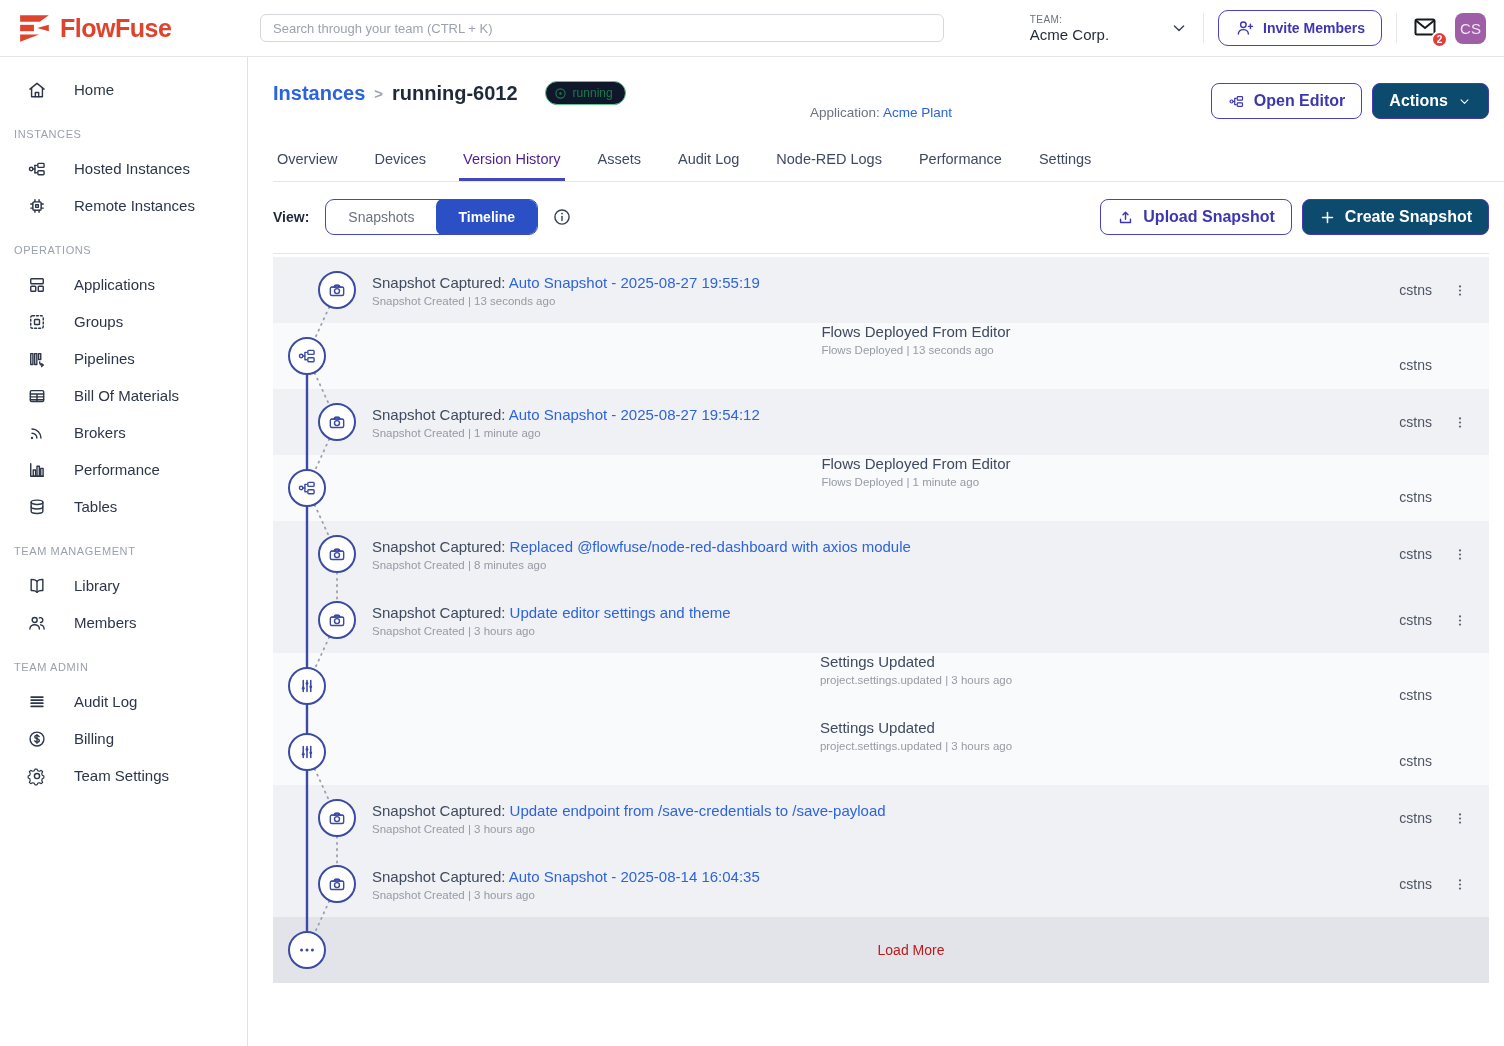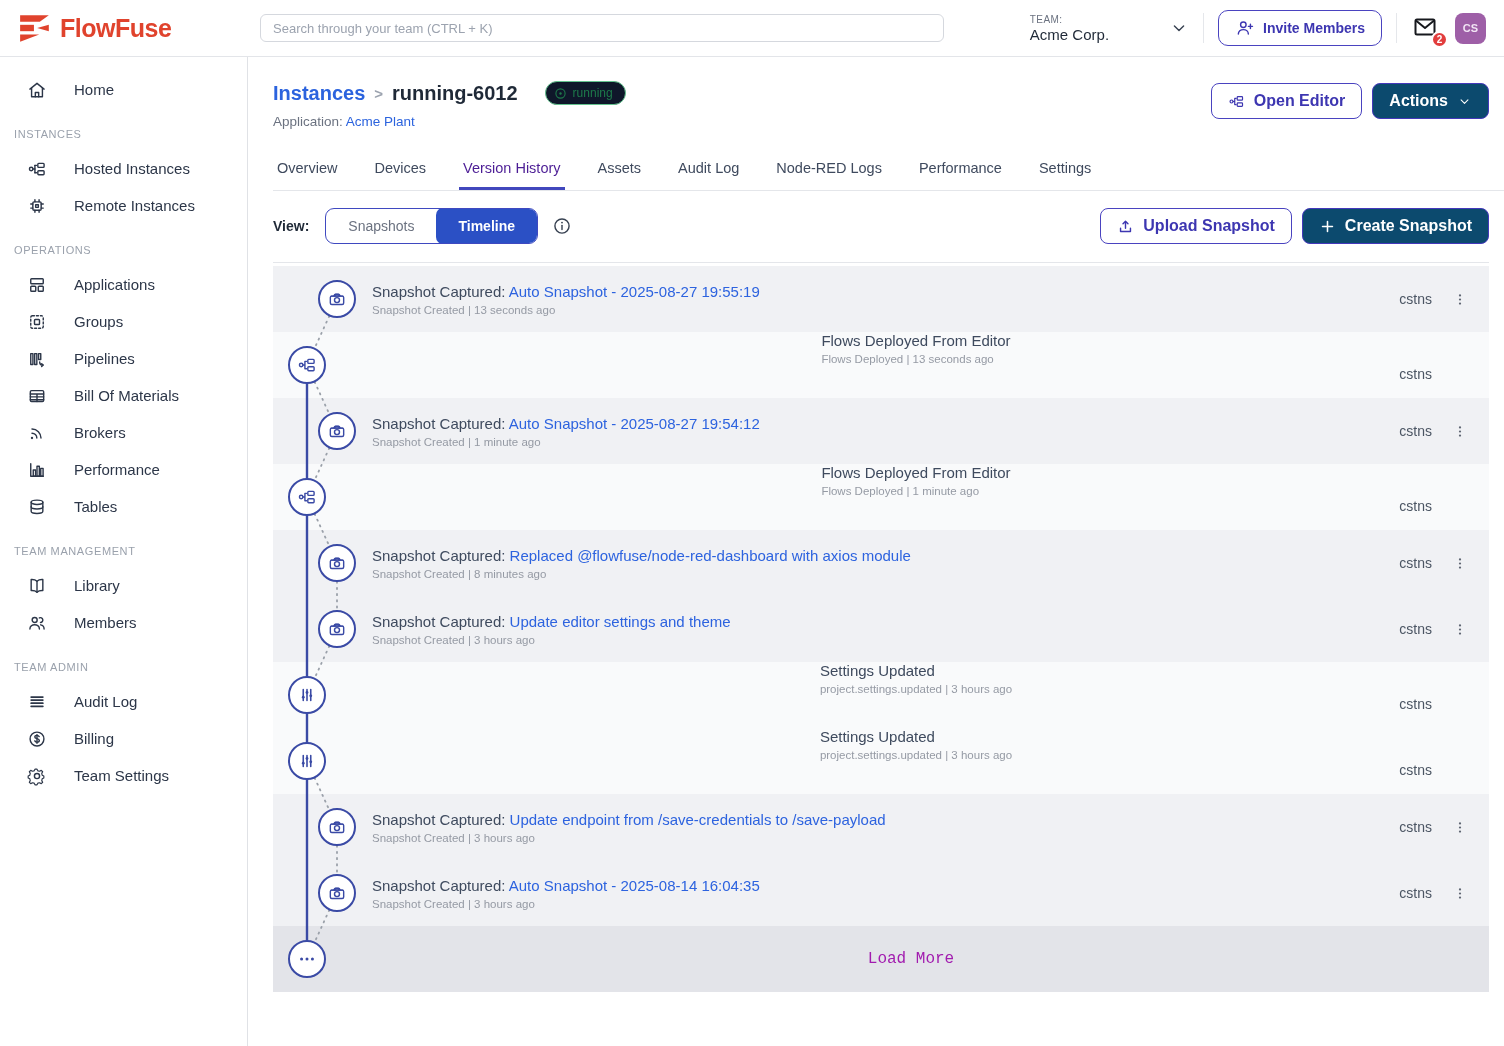--- a/index.html
+++ b/index.html
@@ -22,21 +22,21 @@
   .team-name { font-size:15px; color:#1f2937; margin-top:1px; }
   .vdiv { width:1px; height:30px; background:#e5e7eb; }
   .invite-btn { display:flex; align-items:center; gap:8px; height:36px; padding:0 16px;
     border:1.5px solid #4a43c0; border-radius:10px; background:#fff; color:#3d36b1;
     font-size:14px; font-weight:700; cursor:pointer; }
   .mail-wrap { position:relative; width:30px; height:26px; cursor:pointer; color:#16181d; }
   .mail-badge { position:absolute; right:-7px; bottom:-7px; width:17px; height:17px;
     border-radius:50%; background:#e23d3d; color:#fff; font-size:10px; font-weight:700;
     display:flex; align-items:center; justify-content:center; border:2px solid #fff; }
   .avatar { width:31px; height:31px; border-radius:8px; background:#9e5fa7; color:#f1e4f4;
-    font-size:11px; font-weight:700; display:flex; align-items:center; justify-content:center; cursor:pointer; }
+    font-size:15px; font-weight:400; display:flex; align-items:center; justify-content:center; cursor:pointer; }
 
   
   .sidebar { position:fixed; top:57px; left:0; bottom:0; width:248px; background:#fff;
     border-right:1px solid #e0e2e6; padding-top:14px; }
   .sb-section-label { font-size:11px; color:#9aa1ac; letter-spacing:.6px; padding:0 0 0 14px;
     margin:20px 0 10px 0; }
   .sb-item { display:flex; align-items:center; gap:27px; height:37px; padding-left:27px;
     font-size:15px; color:#2c3648; cursor:pointer; }
   .sb-icon { width:20px; height:20px; color:#2c3648; flex:0 0 20px; display:flex; }
   .sb-icon svg { width:20px; height:20px; }
@@ -45,21 +45,21 @@
   .main { position:absolute; top:57px; left:248px; width:1256px; }
   .page-head { padding:24px 15px 0 25px; position:relative; }
   .crumbs { display:flex; align-items:center; gap:9px; }
   .crumb-root { font-size:20px; font-weight:700; color:#2b63de; cursor:pointer; }
   .crumb-sep { font-size:15px; color:#9ca3af; font-weight:700; }
   .crumb-cur { font-size:20px; font-weight:700; color:#1f2937; }
   .status-pill { display:inline-flex; align-items:center; gap:6px; margin-left:18px;
     background:#0f172a; border:1px solid #63c28e; color:#1d7a4a; font-size:12px;
     border-radius:999px; padding:4px 12px 4px 8px; }
   .status-pill svg { width:13px; height:13px; }
-  .app-line { margin-top:9px; font-size:13.5px; color:#6b7280; }
+  .app-line { font-size:13.5px; color:#6b7280;text-align:center; }
   .app-link { color:#2b63de; cursor:pointer; }
   .head-actions { position:absolute; right:15px; top:26px; display:flex; gap:10px; }
   .btn { display:inline-flex; align-items:center; gap:9px; height:36px; padding:0 16px;
     border-radius:8px; font-size:16px; font-weight:700; cursor:pointer; font-family:inherit; }
   .btn-outline { background:#fff; border:1.5px solid #4a43c0; color:#3d36b1; }
   .btn-solid { background:#0c4a6e; border:1.5px solid #4438bb; color:#fff; }
   .btn svg { width:17px; height:17px; }
 
   .tabs { display:flex; margin:22px 0 0 25px; padding-right:15px; border-bottom:1px solid #e4e6ea; }
   .tab { font-size:14.5px; color:#3f4a5e; padding:9px 4px 11px 4px; margin-right:29px;
@@ -94,22 +94,22 @@
   .ml-sub { margin-left:99px; }
   .ml-main { margin-left:70px; }
   .t-title { font-size:15px; color:#3e4a5e; }
   .t-title .t-link { color:#2d63df; cursor:pointer; }
   .t-sub { font-size:11.5px; color:#959aa4; }
   .t-right { margin-left:auto; display:flex; align-items:center; gap:21px; padding-right:22px; }
   .t-user { font-size:14px; color:#4b5563; }
   .kebab { width:14px; height:18px; color:#5f6673; cursor:pointer; display:flex;
     align-items:center; justify-content:center; }
   .kebab.hidden { visibility:hidden; }
-  .loadmore-link { font-size:16px; color:#a21caf; cursor:pointer; margin:0 auto;
-    padding-left:60px;font-family:Liberation Mono, monospace; }
+  .loadmore-link { font-size:14px; color:#b91c1c; cursor:pointer; margin:0 auto;
+    padding-left:60px; }
 </style>
 </head>
 <body>
 
 <div class="topbar">
   <div class="brand">
     <svg class="brand-mark" viewBox="0 0 32 32">
       <g fill="#e0432d">
         <path d="M2 4h27l-8.5 6H2z"></path>
         <path d="M2 13h13v6H2z"></path>

